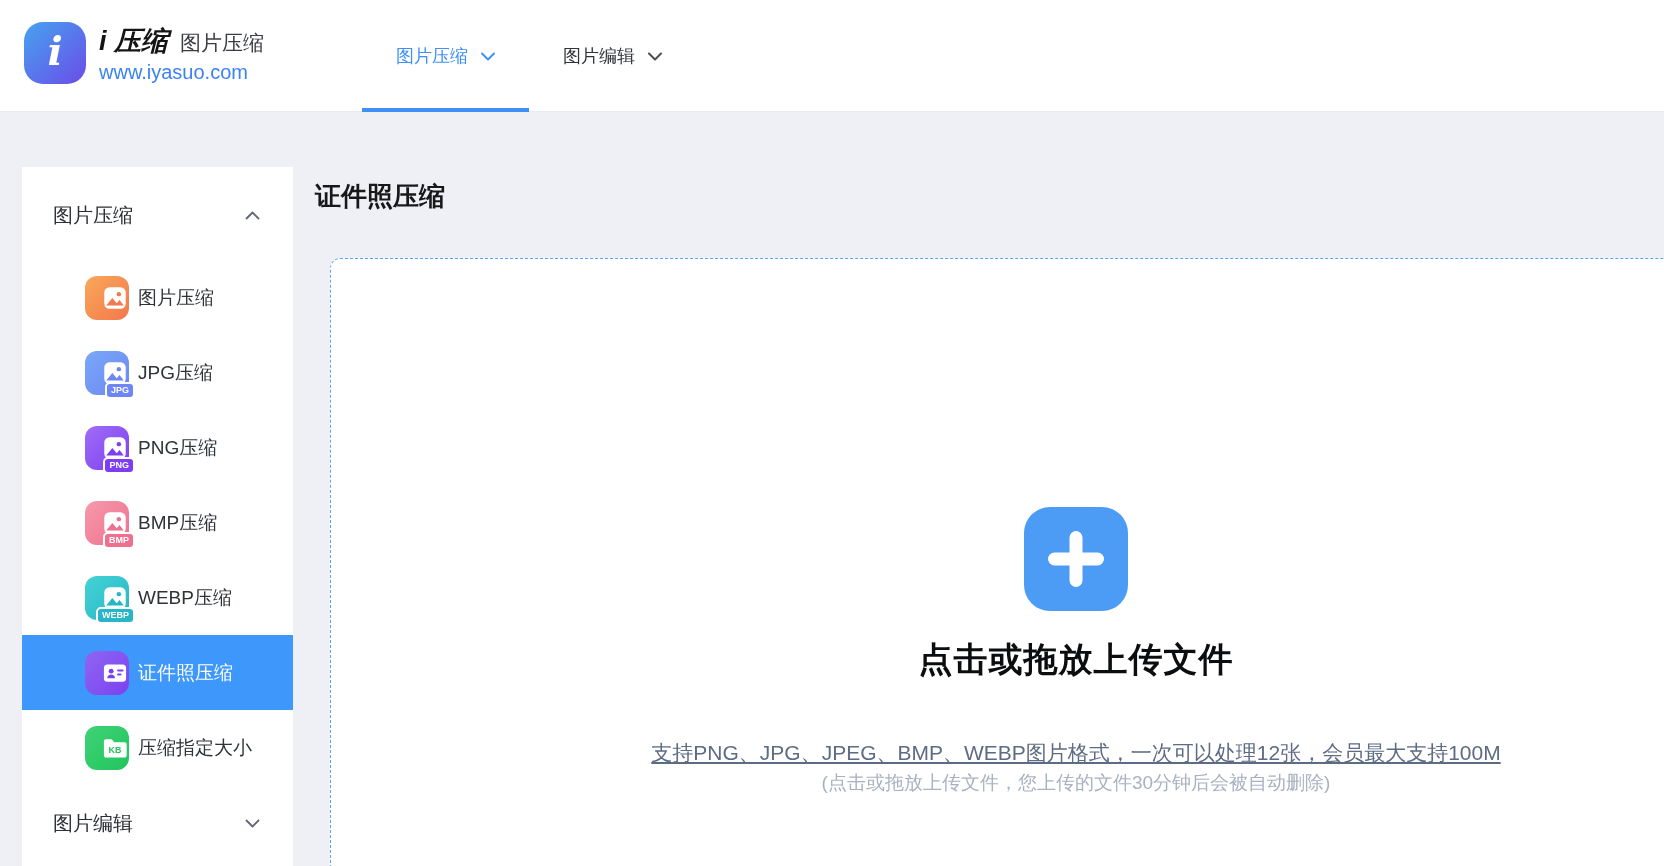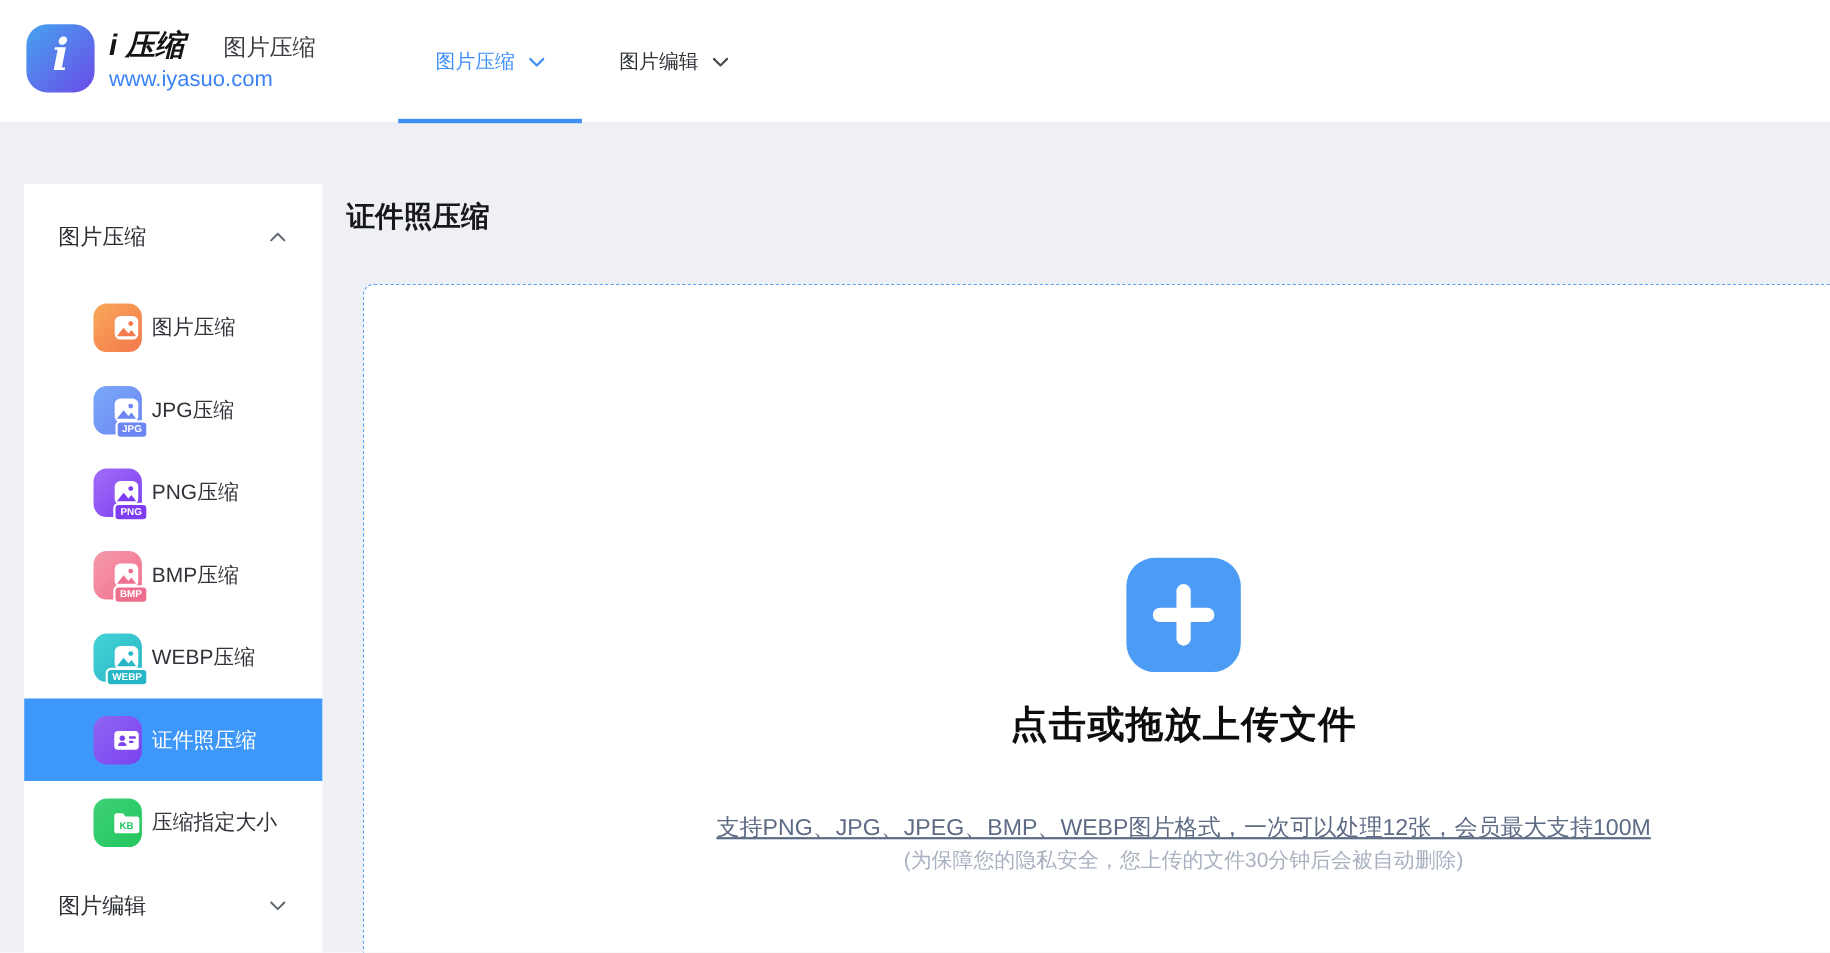--- a/index.html
+++ b/index.html
@@ -21,21 +21,21 @@
     width:62px; height:62px; border-radius:19px;
     background:linear-gradient(135deg,#46a3f0,#6b4ce8);
     display:flex; align-items:center; justify-content:center;
     cursor:pointer; flex:0 0 auto;
   }
   .logo-i {
     color:#fff; font-family:"DejaVu Serif", serif; font-style:italic;
     font-weight:700; font-size:40px; line-height:1; transform:translateY(-2px);
   }
   .brand-text { margin-left:13px; }
-  .brand-line1 { display:flex; align-items:baseline;gap:23px; }
+  .brand-line1 { display:flex; align-items:baseline; }
   .brand-name { font-size:27px; font-weight:700; color:#141414; font-style:italic; }
   .brand-tag { font-size:21px; color:#3a3d42; margin-left:12px; font-style:normal; }
   .brand-url { font-size:20px; color:#3b82f6; margin-top:2px; }
 
   .nav { position:absolute; left:362px; top:0; height:112px; display:flex; }
   .nav-item {
     position:relative; height:100%; display:flex; align-items:center;
     padding:0 34px; font-size:18px; color:#2f3338; cursor:pointer; gap:13px;
   }
   .nav-item .chev { display:block; }
@@ -242,14 +242,14 @@
       </svg>
   </div>
 </div>
 
 <div class="page-title">证件照压缩</div>
 
 <div class="dropzone">
   <div class="plus-btn"></div>
   <div class="drop-heading">点击或拖放上传文件</div>
   <div class="drop-hint">支持PNG、JPG、JPEG、BMP、WEBP图片格式，一次可以处理12张，会员最大支持100M</div>
-  <div class="drop-privacy">(为保障您的隐私安全，您上传的文件30分钟后会被自动删除)</div>
+  <div class="drop-privacy">(点击或拖放上传文件，您上传的文件30分钟后会被自动删除)</div>
 </div>
 
 </body></html>

